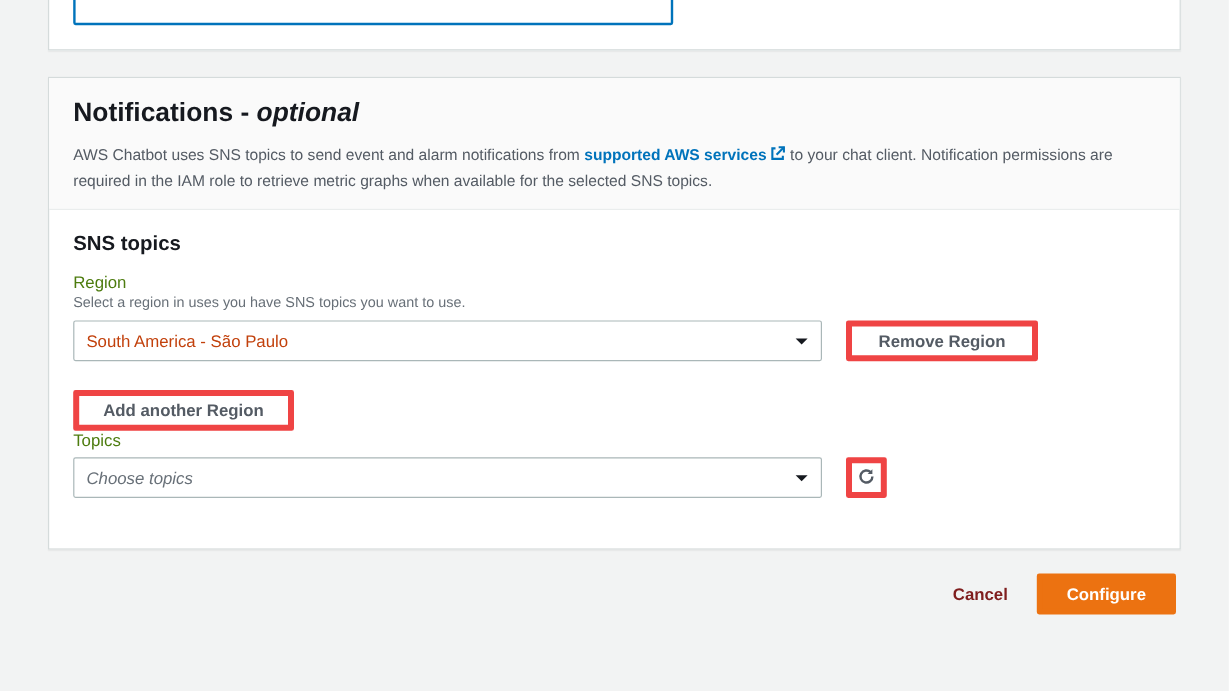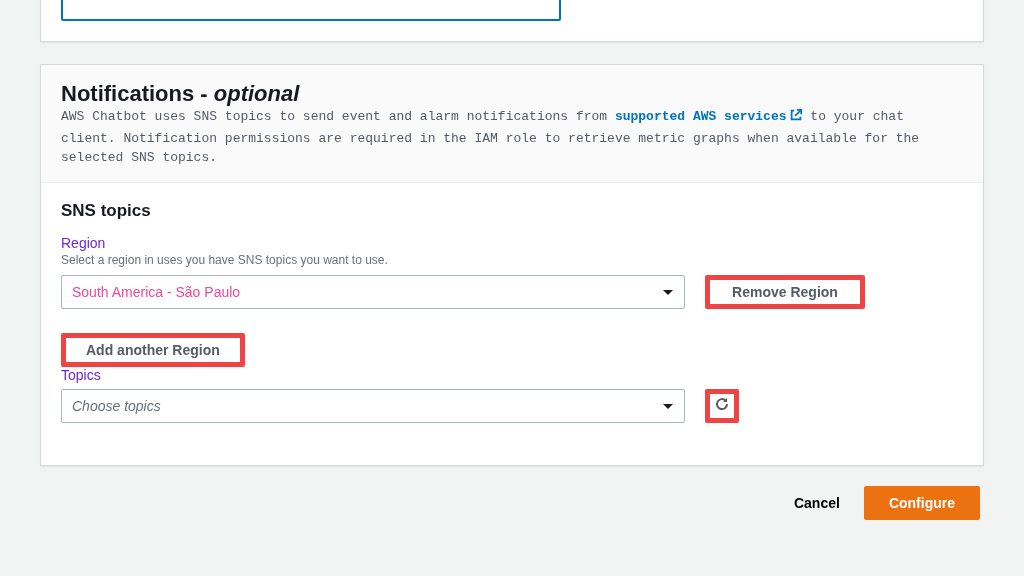--- a/index.html
+++ b/index.html
@@ -43,25 +43,24 @@
     .card-title {
       font-size: 22px;
       font-weight: 700;
       color: #16191f;
     }
     .card-title .optional {
       font-style: italic;
       font-weight: 700;
     }
     .card-desc {
-      margin-top: 0;
+      margin-top: 12px;
       font-size: 13px;
       line-height: 1.5;
       color: #545b64;
-      font-family: Liberation Mono, monospace;
     }
     .link {
       color: #0073bb;
       text-decoration: none;
       font-weight: 600;
     }
     .ext-icon {
       display: inline-block;
       vertical-align: -2px;
       margin-left: 2px;
@@ -70,21 +69,21 @@
       padding: 18px 20px 24px 20px;
     }
     .section-title {
       font-size: 17px;
       font-weight: 600;
       color: #16191f;
       margin-bottom: 14px;
     }
     .field-label {
       font-size: 14px;
-      color: #6d28d9;
+      color: #4d7c0f;
       font-weight: 400;
       margin-bottom: 2px;
     }
     .field-hint {
       font-size: 12px;
       color: #687078;
       margin-bottom: 8px;
     }
     .row {
       display: flex;
@@ -100,21 +99,21 @@
       border: 1px solid #aab7b8;
       border-radius: 2px;
       display: flex;
       align-items: center;
       padding: 0 34px 0 10px;
       cursor: pointer;
       background: #fff;
     }
     .select .value {
       font-size: 14px;
-      color: #ec4899;
+      color: #c2410c;
     }
     .select .placeholder {
       font-size: 14px;
       color: #687078;
       font-style: italic;
     }
     .select .caret {
       position: absolute;
       right: 10px;
       top: 50%;
@@ -147,21 +146,21 @@
       display: flex;
       justify-content: flex-end;
       align-items: center;
       gap: 14px;
       margin-top: 20px;
       padding-right: 4px;
     }
     .cancel-btn {
       background: transparent;
       border: none;
-      color: #000000;
+      color: #7f1d1d;
       font-weight: 700;
       font-size: 14px;
       cursor: pointer;
       padding: 8px 10px;
       text-align: right;
     }
     .topics-label-row {
       margin-bottom: 6px;
     }
   </style>

